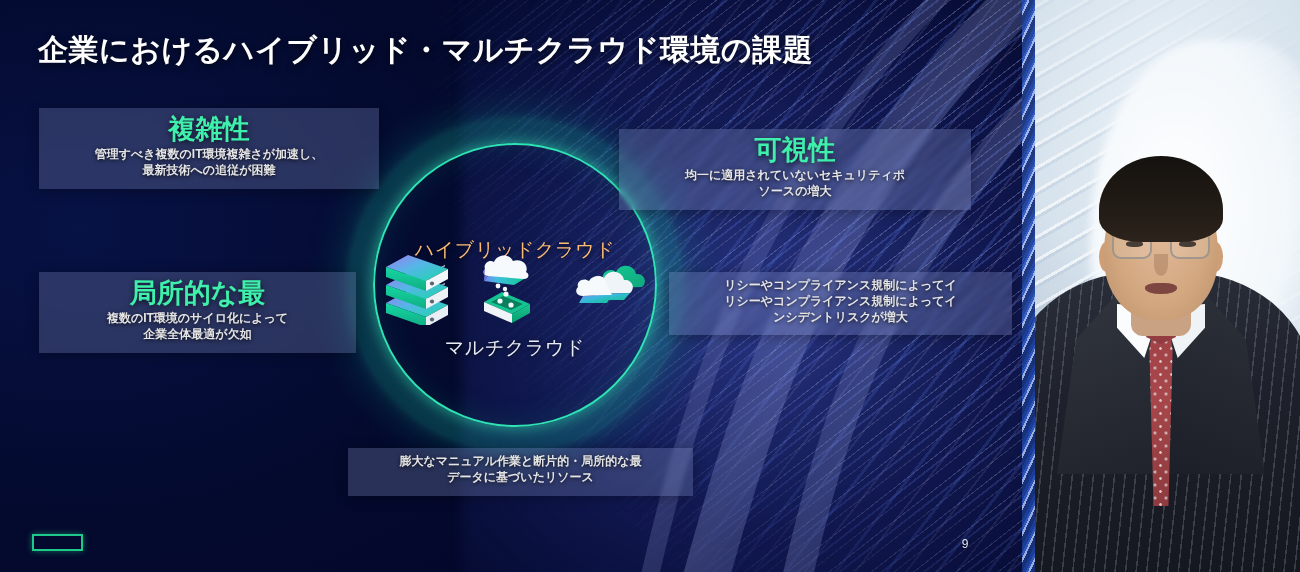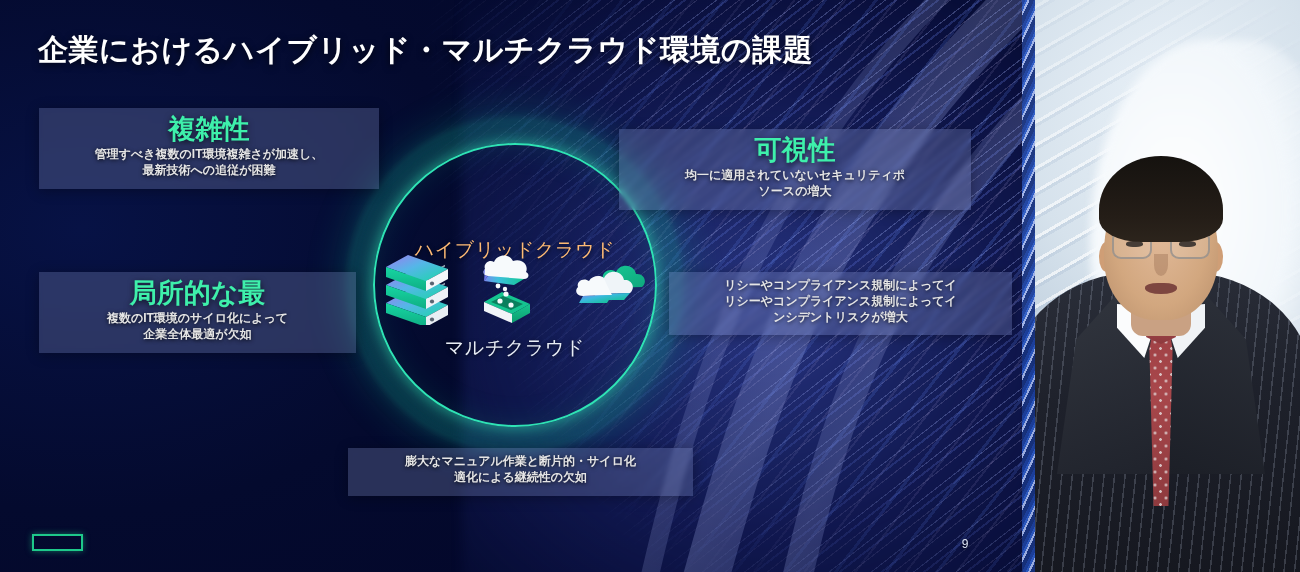--- a/index.html
+++ b/index.html
@@ -430,22 +430,22 @@
     <div class="card" id="card-gasc">
       <div class="card-b">
         <span>リシーやコンプライアンス規制によってイ</span>
         <span>リシーやコンプライアンス規制によってイ</span>
         <span>ンシデントリスクが増大</span>
       </div>
     </div>
 
     <div class="card" id="card-continuity">
       <div class="card-b">
-        <span>膨大なマニュアル作業と断片的・サイロ化</span>
-        <span>適化による継続性の欠如</span>
+        <span>膨大なマニュアル作業と断片的・局所的な最</span>
+        <span>データに基づいたリソース</span>
       </div>
     </div>
 
     <div id="hpe-logo"></div>
     <div id="page-num">9</div>
   </div>
 
   <div id="video">
     <div class="v-bg"></div>
     <div class="v-bg-streaks"></div>

